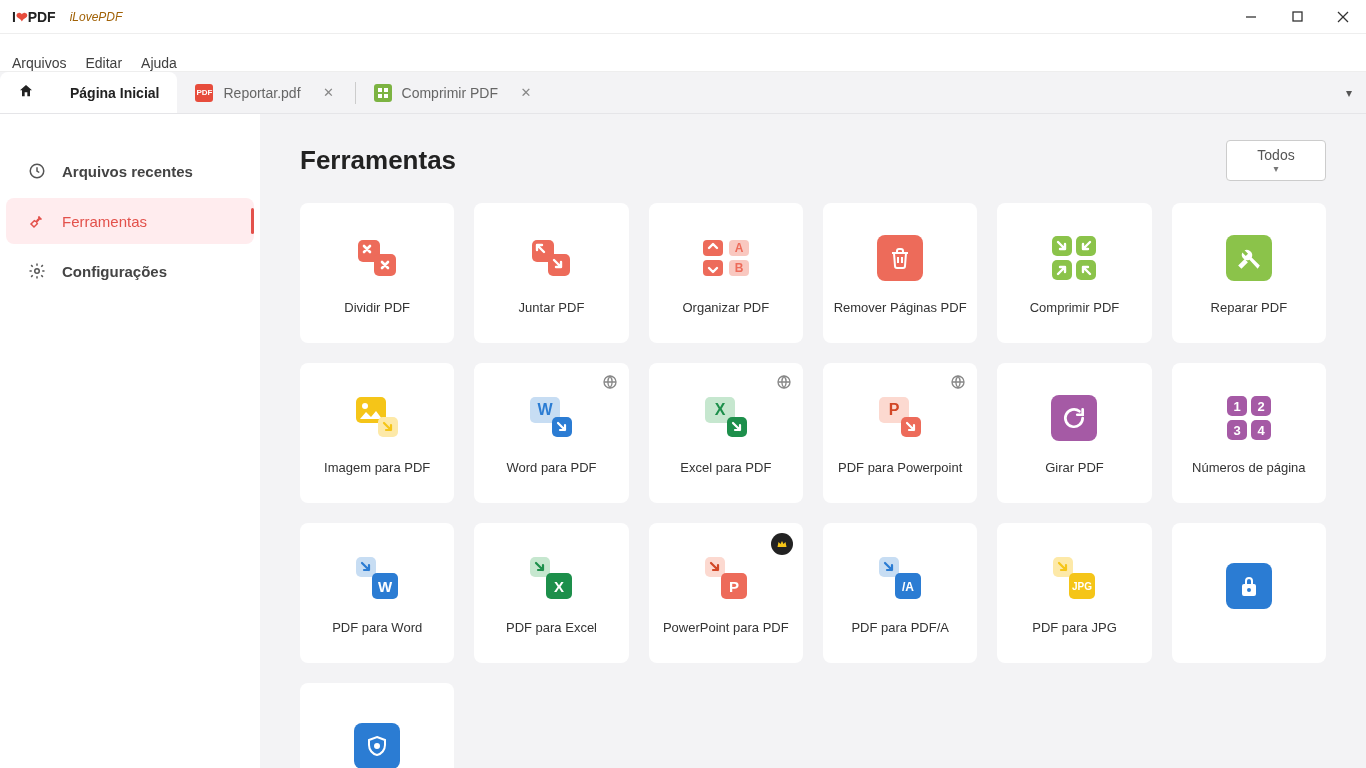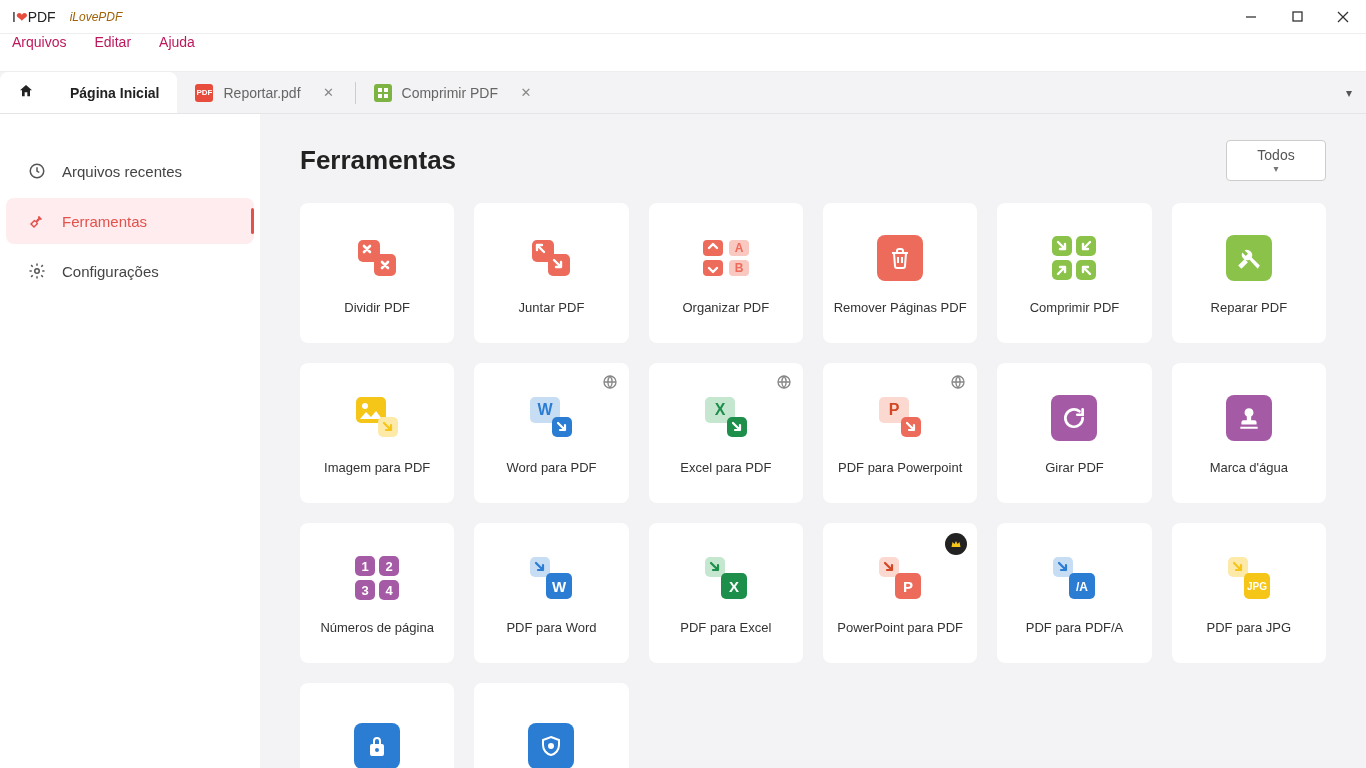--- a/index.html
+++ b/index.html
@@ -1,44 +1,44 @@
 <!DOCTYPE html>
 <html><head>
 <meta charset="utf-8">
 <style>
 * { box-sizing: border-box; margin: 0; padding: 0; font-family: "Segoe UI", Arial, sans-serif; }
 body { background: #fff; width: 1366px; height: 768px; overflow: hidden; }
 
 
 .title-bar { display: flex; align-items: center; justify-content: space-between; height: 34px; padding: 0 0 0 12px; border-bottom: 1px solid #eee; }
 .logo { display: flex; align-items: center; gap: 6px; }
-.logo-text { font-weight: normal; font-size: 14px; color: #222; }
+.logo-text { font-weight: bold; font-size: 14px; color: #222; }
 .logo-text .heart { color: #e74c3c; }
 .app-name { font-size: 12px; color: #a16207; margin-left: 8px; font-style: italic; }
 .window-controls { display: flex; }
 .window-btn { width: 46px; height: 34px; display: flex; align-items: center; justify-content: center; cursor: pointer; font-size: 14px; color: #333; }
 
 
-.menu-bar { display: flex; align-items: flex-start; height: 38px; padding: 0 12px; gap: 28px; font-size: 14px; color: #be185d; border-bottom: 1px solid #eee; }
+.menu-bar { display: flex; align-items: flex-end; height: 38px; padding: 0 12px; gap: 19px; font-size: 14px; color: #404040; border-bottom: 1px solid #eee; }
 .menu-item { cursor: pointer; }
 
 
 .tab-bar { display: flex; align-items: center; height: 42px; background: #f3f3f5; border-bottom: 1px solid #e5e5e8; position: relative; }
 .tab { display: flex; align-items: center; gap: 10px; padding: 0 18px; height: 100%; cursor: pointer; font-size: 14px; color: #666; }
 .tab.active { background: #fff; color: #222; font-weight: 600; border-top-left-radius: 8px; border-top-right-radius: 8px; gap: 36px; }
 .tab-home-icon { font-size: 14px; }
 .tab-file-icon { width: 18px; height: 18px; border-radius: 3px; display: flex; align-items: center; justify-content: center; font-size: 8px; color: #fff; font-weight: bold; }
 .tab-close { width: 16px; height: 16px; display:flex; align-items:center; justify-content:center; font-size: 13px; color: #888; cursor:pointer; margin-left: 10px; }
 .tab-sep { width: 1px; height: 22px; background: #ccc; }
 .tab-expand { position: absolute; right: 14px; font-size: 12px; color: #555; cursor: pointer; }
 
 
 .main { display: flex; height: calc(768px - 34px - 38px - 42px); }
 .sidebar { width: 260px; background: #fff; padding: 30px 0 0 0; }
-.side-item { display: flex; align-items: center; gap: 16px; padding: 14px 22px; font-size: 15px; color: #444; cursor: pointer; margin: 4px 6px; border-radius: 8px; }
+.side-item { display: flex; align-items: center; gap: 16px; padding: 14px 22px; font-size: 15px; color: #444; cursor: pointer; margin: 4px 6px; border-radius: 8px; font-weight: bold; }
 .side-item.active { background: #ffecee; color: #e3514b; font-weight: 500; position: relative; }
 .side-item.active::after { content: ""; position: absolute; right: 0; top: 10px; bottom: 10px; width: 3px; background: #e3514b; border-radius: 2px; }
 .side-icon { width: 18px; display:flex; justify-content:center; color: inherit; }
 
 
 .content { flex: 1; background: #f3f3f5; padding: 26px 40px; overflow-y: auto; }
 .content-header { display: flex; justify-content: space-between; align-items: center; margin-bottom: 22px; }
 .page-title { font-size: 26px; font-weight: 700; color: #222; }
 .filter { border: 1px solid #ccc; background: #fff; border-radius: 4px; padding: 6px 12px; font-size: 14px; color: #555; min-width: 100px; display: flex; align-items: center; justify-content: space-between; cursor: pointer; flex-direction: column; }
 .filter-chevron { font-size: 10px; color: #777; }
@@ -313,30 +313,20 @@
           <div class="sq" style="width:46px;height:46px;background:#a55aa5">
             <svg width="26" height="26" viewBox="0 0 24 24" fill="none" stroke="#fff" stroke-width="2.5" stroke-linecap="round">
                 <path d="M20 12a8 8 0 1 1-3-6.2"></path>
                 <path d="M20 4v5h-5"></path>
               </svg>
           </div>
         </div>
         <div class="tool-label">Girar PDF</div>
       </div>
 
-      <div class="tool-card">
-        <div class="tool-icon-wrap">
-          <div class="sq" style="width:46px;height:46px;background:#a55aa5">
-            <svg width="26" height="26" viewBox="0 0 24 24" fill="#fff">
-                <path d="M12 3a4 4 0 0 1 2 7.5V14h3a2 2 0 0 1 2 2v2H5v-2a2 2 0 0 1 2-2h3v-3.5A4 4 0 0 1 12 3zM4 20h16v2H4z"></path>
-              </svg>
-          </div>
-        </div>
-        <div class="tool-label">Marca d'água</div>
-      </div>
 
       <div class="tool-card">
         <div class="tool-icon-wrap">
           <svg width="48" height="48" viewBox="0 0 48 48">
               <rect x="2" y="2" width="20" height="20" rx="5" fill="#a55aa5"></rect>
               <rect x="26" y="2" width="20" height="20" rx="5" fill="#a55aa5"></rect>
               <rect x="2" y="26" width="20" height="20" rx="5" fill="#a55aa5"></rect>
               <rect x="26" y="26" width="20" height="20" rx="5" fill="#a55aa5"></rect>
               <text x="12" y="17" fill="#fff" font-size="13" font-weight="bold" text-anchor="middle">1</text>
               <text x="36" y="17" fill="#fff" font-size="13" font-weight="bold" text-anchor="middle">2</text>

